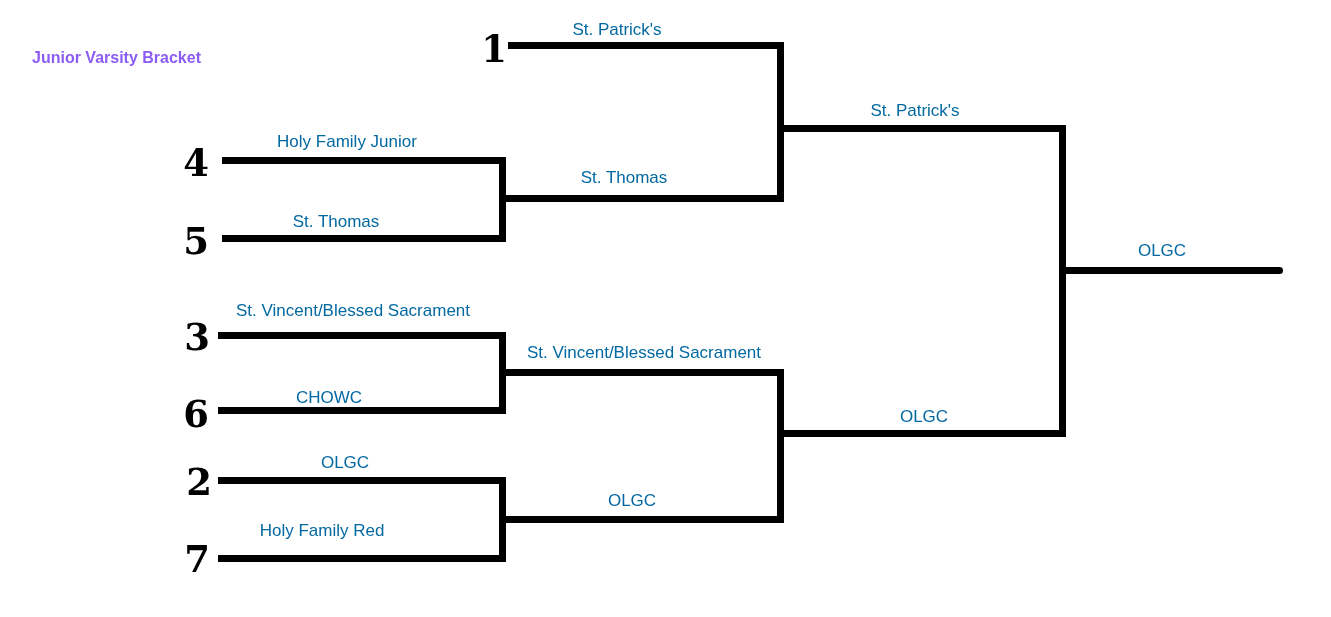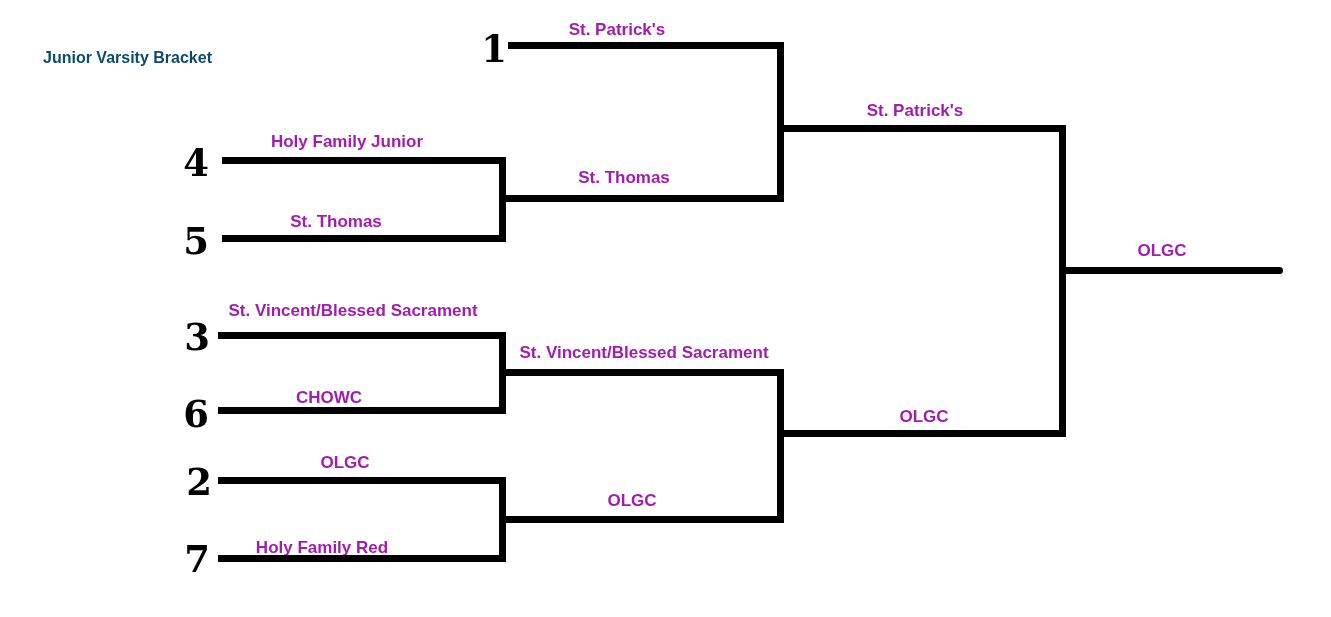--- a/index.html
+++ b/index.html
@@ -22,43 +22,43 @@
   }
   .vline {
     position: absolute;
     width: 7px;
     background: #000000;
   }
   .team {
     position: absolute;
     transform: translateX(-50%);
     white-space: nowrap;
-    font-weight: bold;
+    font-weight: normal;
     font-size: 17px;
     line-height: 1.1;
-    color: #a21caf;
+    color: #0369a1;
     font-family: "Liberation Sans", sans-serif;
   }
   .seed {
     position: absolute;
     transform: translateX(-50%);
     white-space: nowrap;
     font-weight: bold;
     font-size: 37px;
     line-height: 1;
     color: #000000;
     font-family: "DejaVu Serif", serif;
   }
   .title {
     position: absolute;
-    left: 43px;
+    left: 32px;
     top: 49px;
     font-weight: bold;
     font-size: 16px;
-    color: #0c4a6e;
+    color: #8b5cf6;
     white-space: nowrap;
   }
   .champ-line {
     border-radius: 0 4px 4px 0;
   }
 </style>
 </head>
 <body>
 
 <div id="canvas">
@@ -75,21 +75,21 @@
 
   <div class="team" style="left:617px; top:21px;">St. Patrick's</div>
   <div class="team" style="left:347px; top:133px;">Holy Family Junior</div>
   <div class="team" style="left:336px; top:213px;">St. Thomas</div>
   <div class="team" style="left:624px; top:169px;">St. Thomas</div>
   <div class="team" style="left:915px; top:102px;">St. Patrick's</div>
   <div class="team" style="left:353px; top:302px;">St. Vincent/Blessed Sacrament</div>
   <div class="team" style="left:329px; top:389px;">CHOWC</div>
   <div class="team" style="left:644px; top:344px;">St. Vincent/Blessed Sacrament</div>
   <div class="team" style="left:345px; top:454px;">OLGC</div>
-  <div class="team" style="left:322px; top:539px;">Holy Family Red</div>
+  <div class="team" style="left:322px; top:522px;">Holy Family Red</div>
   <div class="team" style="left:632px; top:492px;">OLGC</div>
   <div class="team" style="left:924px; top:408px;">OLGC</div>
   <div class="team" style="left:1162px; top:242px;">OLGC</div>
 
   <div class="hline" style="left:508px; top:42px;  width:276px;"></div>
   <div class="hline" style="left:222px; top:157px; width:284px;"></div>
   <div class="hline" style="left:222px; top:235px; width:284px;"></div>
   <div class="hline" style="left:503px; top:195px; width:281px;"></div>
   <div class="hline" style="left:777px; top:125px; width:289px;"></div>
   <div class="hline" style="left:218px; top:332px; width:288px;"></div>

